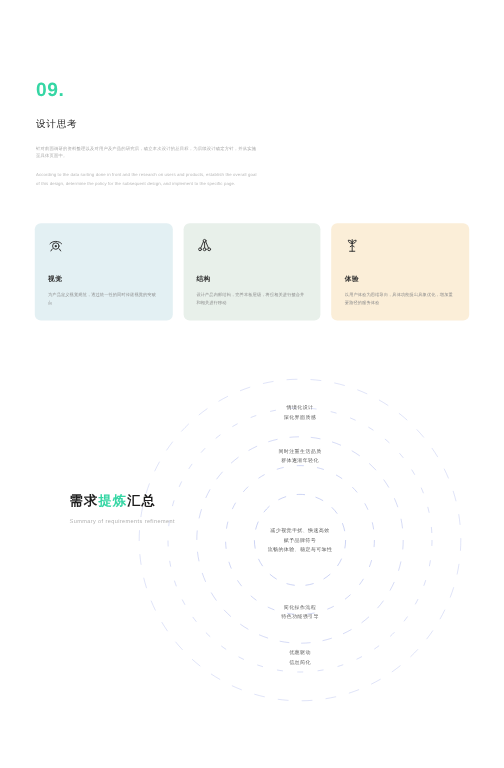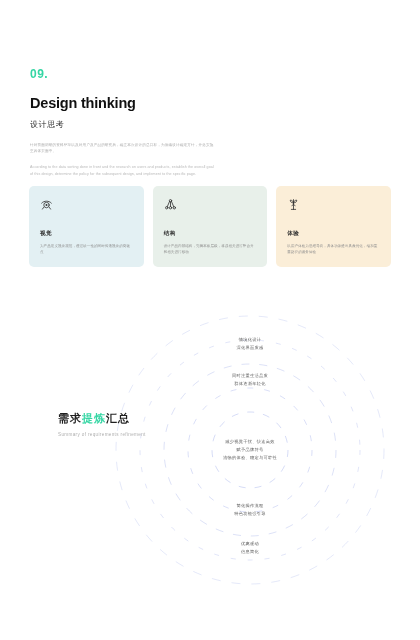--- a/index.html
+++ b/index.html
@@ -17,21 +17,21 @@
   }
 
   
   .header {
     position: absolute;
     left: 30px;
     top: 68px;
     width: 200px;
   }
   .section-number {
-    font-size: 12px;
+    font-size: 16px;
     font-weight: 700;
     letter-spacing: 0.5px;
     color: #35d6a4;
     line-height: 1;
     margin-bottom: 16px;
   }
   .title-en {
     font-size: 14.5px;
     font-weight: 700;
     color: #111;
@@ -162,21 +162,20 @@
     color: #b0b0b0;
     letter-spacing: 0.35px;
     line-height: 1.2;
   }
 </style>
 </head>
 <body>
 
 <div class="header">
   <div class="section-number" style="color: rgb(53, 214, 164);">09.</div>
-  <div class="title-en">Design thinking</div>
   <div class="title-cn">设计思考</div>
   <div class="desc-cn">针对前面调研的资料整理以及对用户及产品的研究后，确立本次设计的总目标，为后续设计确定方针，并落实施至具体页面中。</div>
   <div class="desc-en">According to the data sorting done in front and the research on users and products, establish the overall goal of this design, determine the policy for the subsequent design, and implement to the specific page.</div>
 </div>
 
 <div class="cards">
 
   <div class="card card-0" style="background: rgb(227, 240, 243);">
     <span class="card-icon">
       <svg viewBox="0 0 24 24" fill="none" stroke="#333" stroke-width="1.5" stroke-linecap="round">

